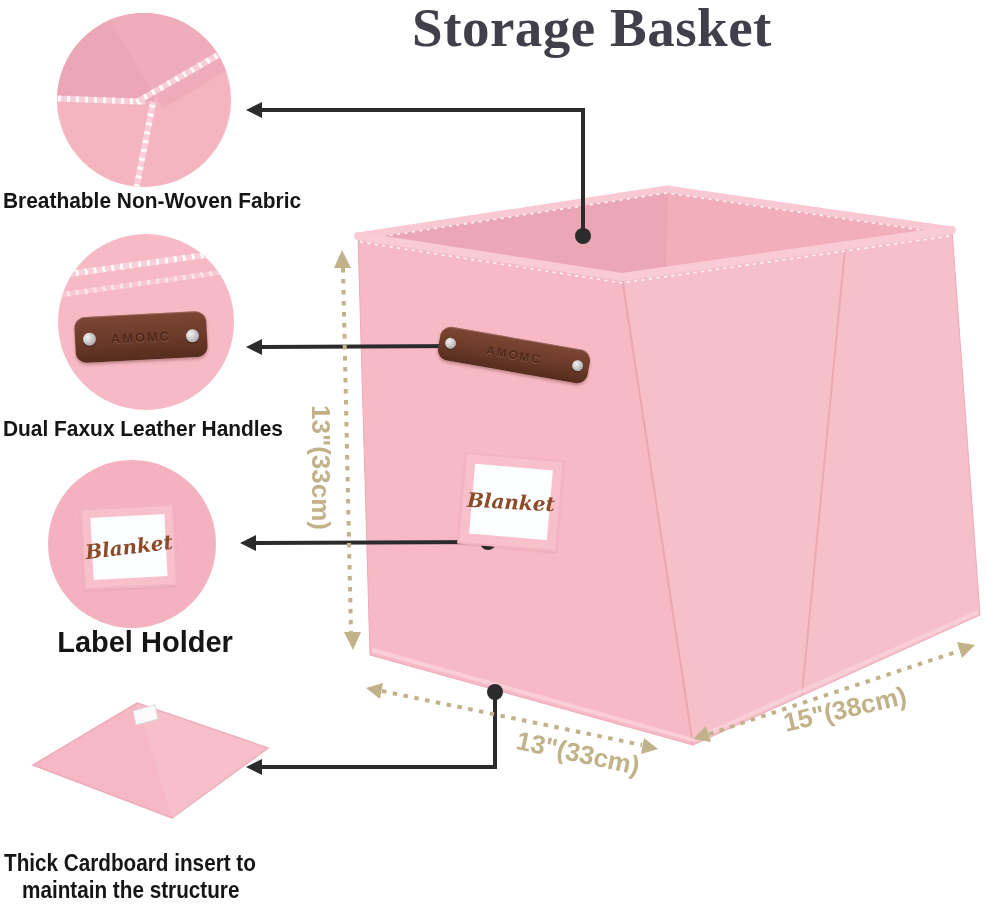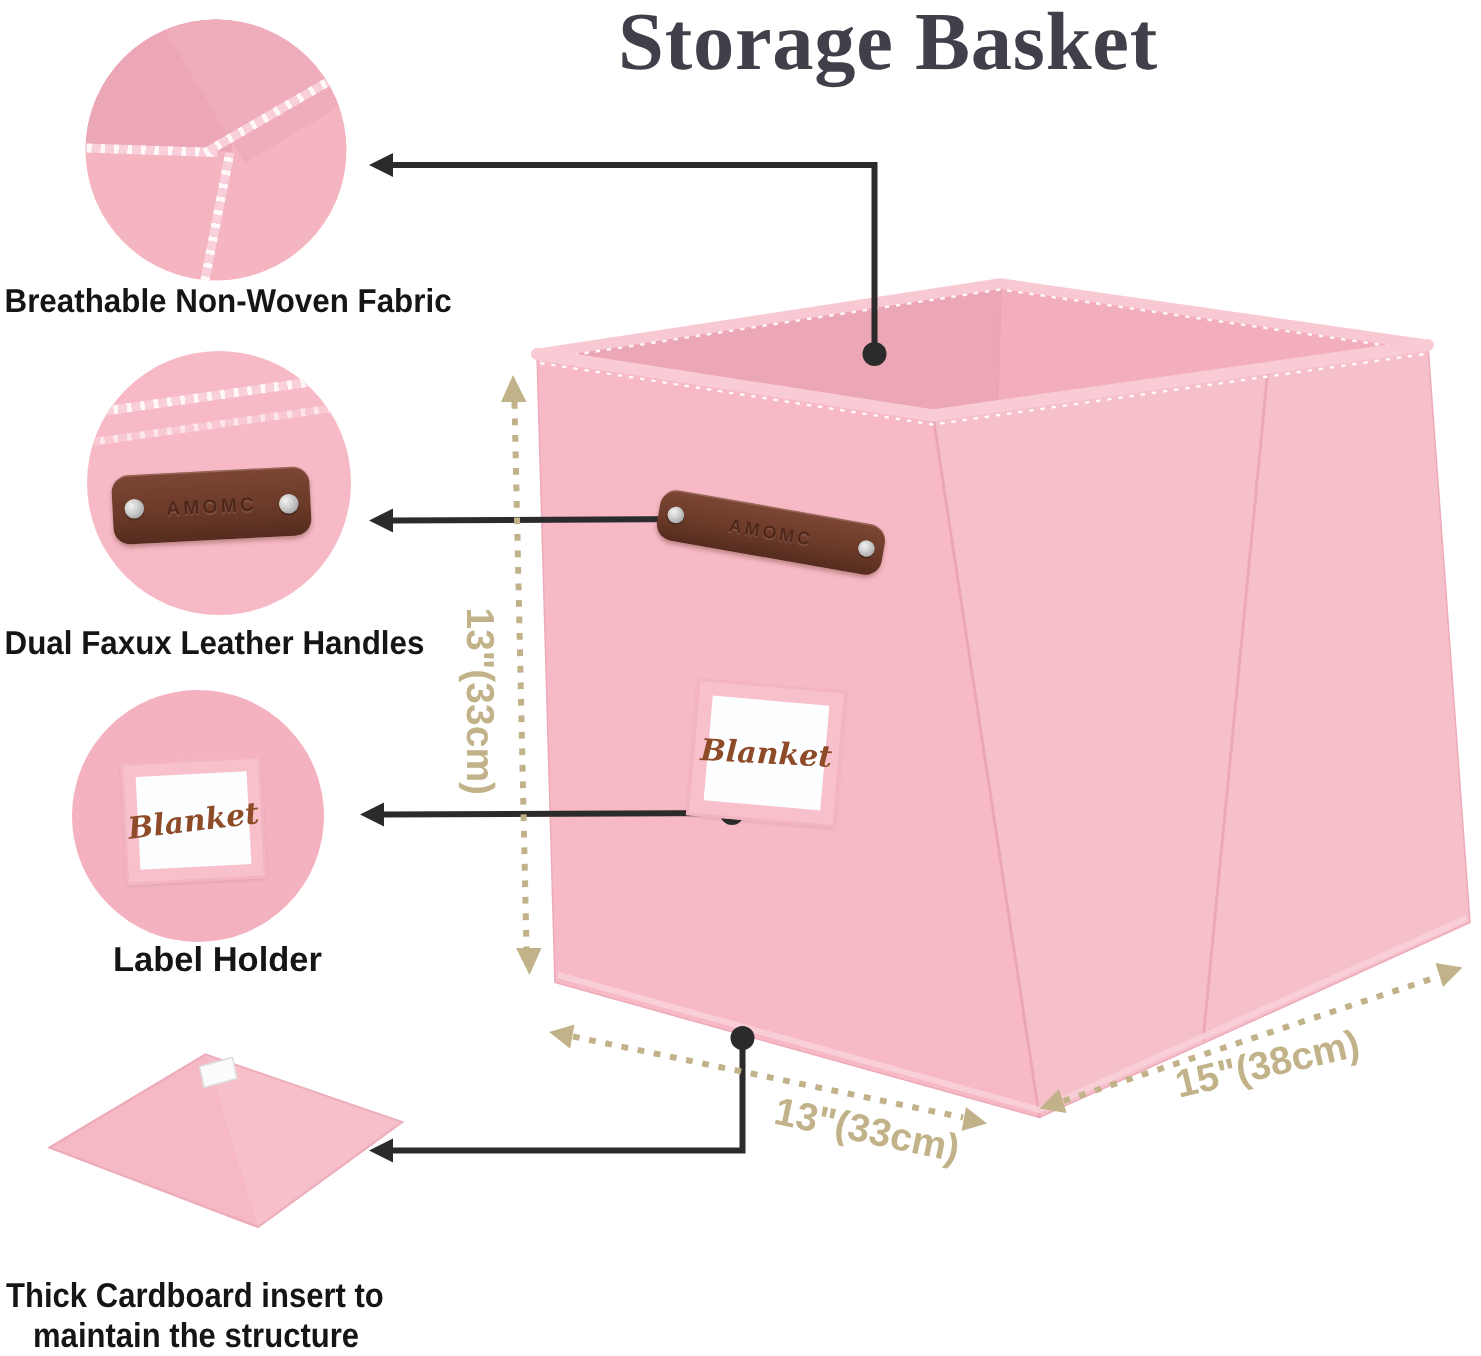--- a/index.html
+++ b/index.html
@@ -18,21 +18,21 @@
          font-family:"Liberation Serif", serif;font-size:55px;font-weight:600;
          color:var(--title-gray);letter-spacing:.5px;}
   .subtitle{position:absolute;left:592px;top:72px;width:200px;text-align:center;z-index:3;
             font-size:27px;font-weight:400;color:#4c4c4c;letter-spacing:11px;text-indent:6px;}
 
   
   .feat{position:absolute;z-index:4;color:var(--text-black);font-weight:700;
         font-size:22px;transform:scaleX(.95);transform-origin:left top;white-space:nowrap;}
   .feat1{left:3px;top:188px;}
   .feat2{left:3px;top:416px;}
-  .feat3{left:45px;top:626px;width:200px;text-align:center;transform:none;font-size:23px;}
+  .feat3{left:45px;top:626px;width:200px;text-align:center;transform:none;font-size:29px;}
   .feat4{left:4px;top:850px;line-height:27px;transform:scaleX(.9);font-size:23px;}
   .feat4 .l2{padding-left:20px;}
 
   
   .circle{position:absolute;border-radius:50%;overflow:hidden;z-index:3;
           background:var(--fabric-pink);}
   .c1{left:57px;top:13px;width:174px;height:174px;background:#f4b5c1;}
   .c1 .wedgeA{position:absolute;left:-25px;top:-42px;width:125px;height:128px;
               background:var(--fabric-pink-dark);transform:rotate(2deg);}
   .c1 .wedgeB{position:absolute;left:58px;top:-78px;width:170px;height:140px;

